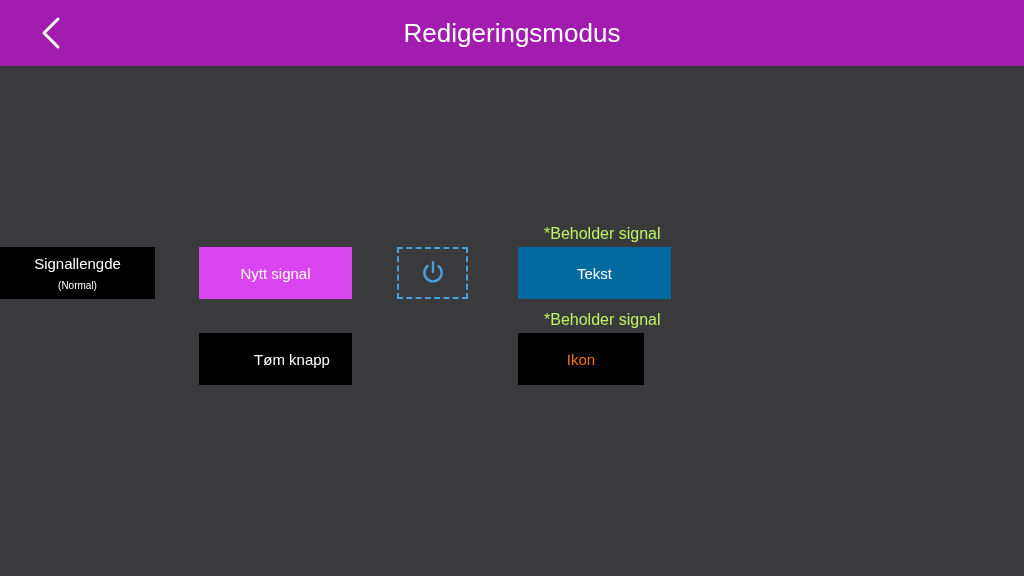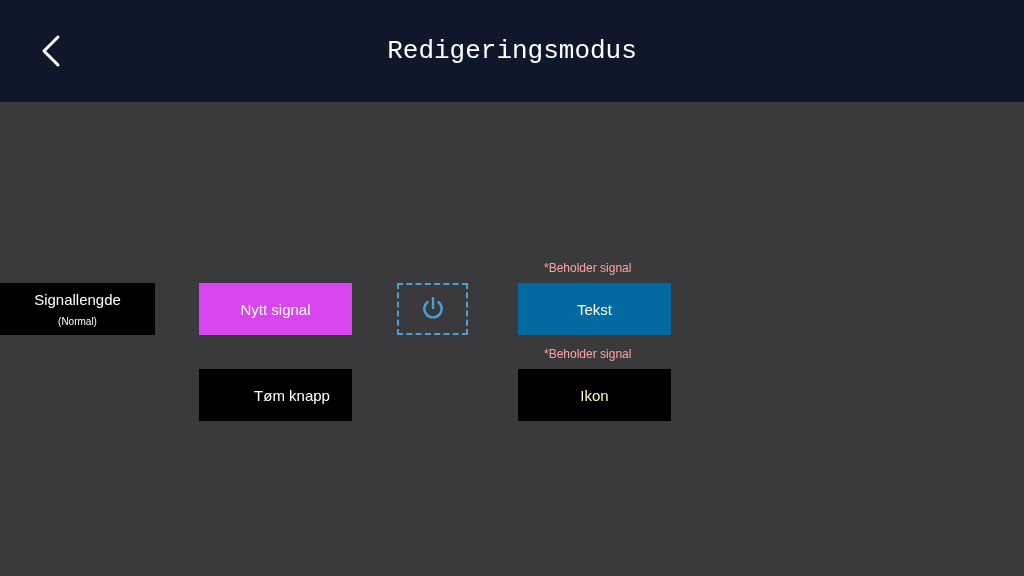--- a/index.html
+++ b/index.html
@@ -10,27 +10,26 @@
     body {
       width: 1024px;
       height: 576px;
       background: #3a3a3c;
       font-family: -apple-system, BlinkMacSystemFont, "Segoe UI", Arial, sans-serif;
       color: #fff;
       overflow: hidden;
     }
     .header {
       width: 100%;
-      height: 102px;
-      background: #0f172a;
+      height: 66px;
+      background: #a21caf;
       position: relative;
       display: flex;
       align-items: center;
       justify-content: center;
-      font-family: Liberation Mono, monospace;
     }
     .back-btn {
       position: absolute;
       left: 40px;
       top: 50%;
       transform: translateY(-50%);
       cursor: pointer;
       display: flex;
       align-items: center;
     }
@@ -110,22 +109,22 @@
       align-items: center;
       justify-content: center;
     }
     .preview-box svg {
       width: 26px;
       height: 26px;
     }
     .caption-text {
       position: absolute;
       left: 544px;
-      font-size: 12px;
-      color: #fca5a5;
+      font-size: 16px;
+      color: #bef264;
     }
     .caption-1 {
       top: 159px;
     }
     .caption-2 {
       top: 245px;
     }
     .text-btn {
       position: absolute;
       left: 518px;
@@ -137,29 +136,29 @@
       align-items: center;
       justify-content: center;
       cursor: pointer;
       font-size: 15px;
       color: #fff;
     }
     .icon-btn {
       position: absolute;
       left: 518px;
       top: 267px;
-      width: 153px;
+      width: 126px;
       height: 52px;
       background: #000;
       display: flex;
       align-items: center;
       justify-content: center;
       cursor: pointer;
       font-size: 15px;
-      color: #fef9c3;
+      color: #f97316;
     }
   </style>
 </head>
 <body>
 
 <div class="header">
   <div class="back-btn">
     <svg viewBox="0 0 22 36" fill="none" stroke="#fff" stroke-width="3" stroke-linecap="round" stroke-linejoin="round">
       <polyline points="18,4 4,18 18,32"></polyline>
     </svg>

